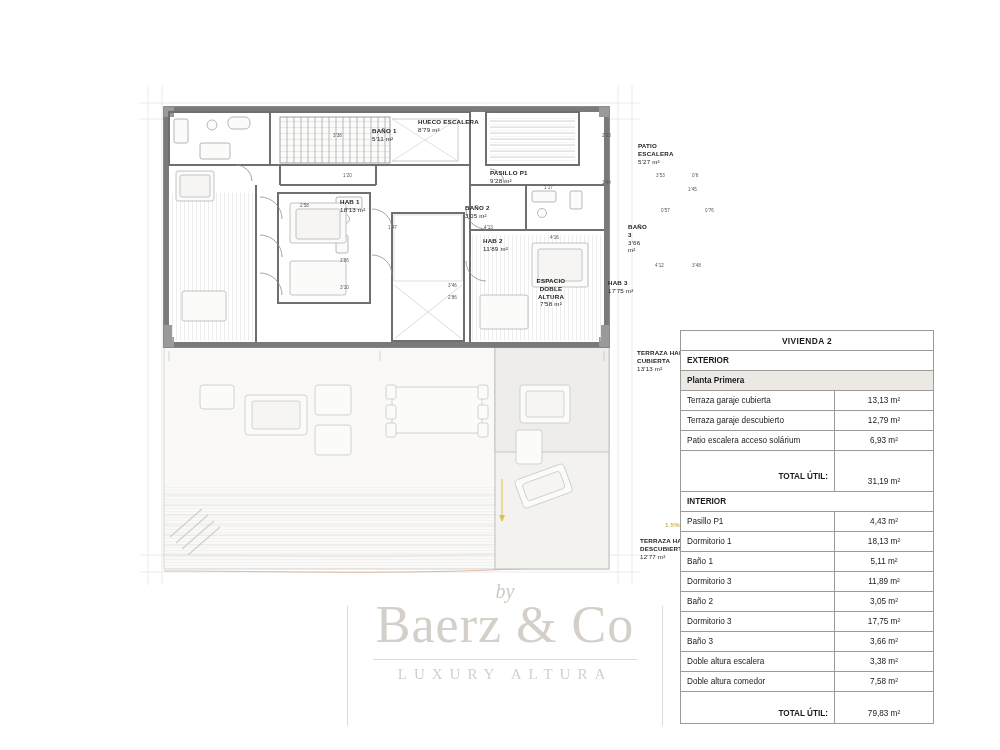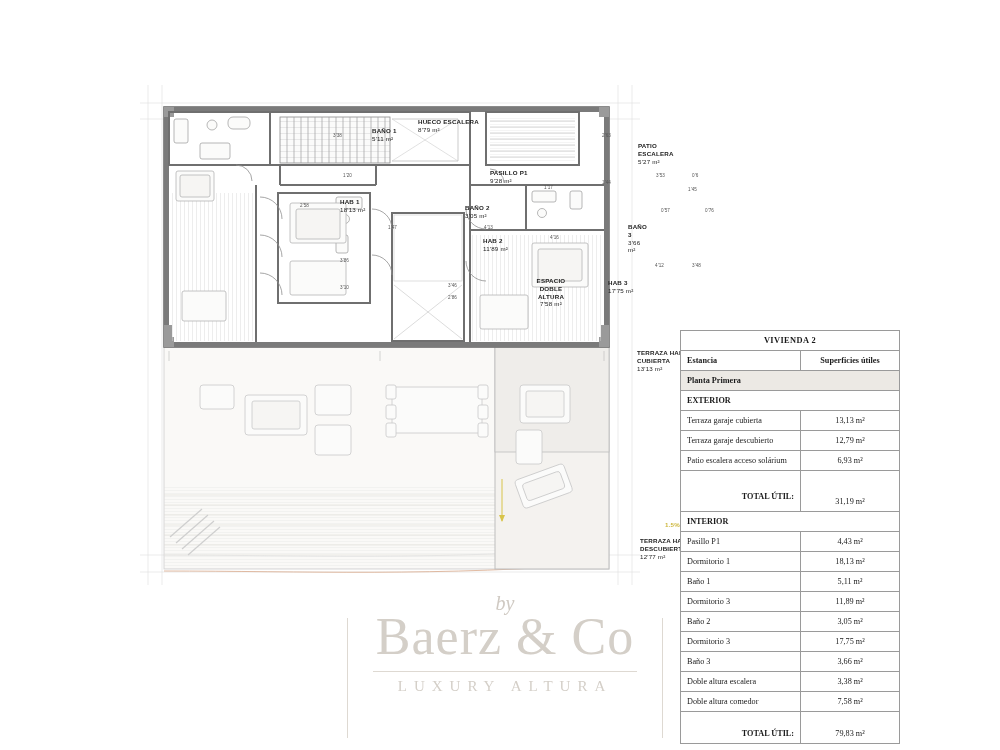--- a/index.html
+++ b/index.html
@@ -16,39 +16,39 @@
   .roomlabel{
     position:absolute;font-size:6.2px;color:#222;line-height:1.25;
     white-space:pre-line;letter-spacing:.2px;
   }
   .roomlabel b{font-weight:bold;font-size:6.2px;}
   .dimlabel{
     position:absolute;font-size:4.6px;color:#555;letter-spacing:.1px;
   }
   
   #table{
-    position:absolute;left:680px;top:330px;width:220px;
+    position:absolute;left:680px;top:330px;width:254px;
     border:1px solid #6a6a6a;border-collapse:collapse;
-    font-size:8.2px;color:#1a1a1a;background:#fff;font-family:Liberation Serif, serif;
+    font-size:8.2px;color:#1a1a1a;background:#fff;
   }
   #table td{
     border:1px solid #9a9a9a;padding:4px 6px;height:11px;vertical-align:middle;
   }
   #table .title{
     text-align:center;font-weight:bold;font-size:8.4px;background:#fff;
     letter-spacing:.4px;
   }
   #table .hdr{font-weight:bold;}
   #table .sect{background:#ece9e4;font-weight:bold;}
   #table .grp{font-weight:bold;}
   #table .num{text-align:center;width:86px;}
   #table .tot{text-align:right;font-weight:bold;}
   
   #wm{
-    position:absolute;left:355px;top:592px;width:300px;text-align:center;
+    position:absolute;left:355px;top:580px;width:300px;text-align:center;
     color:#d2cdc6;user-select:none;
   }
   #wm .by{font-family:"Liberation Serif", serif;font-style:italic;font-size:20px;color:#cfc9c2;margin-bottom:-4px;}
   #wm .brand{font-family:"Liberation Serif", serif;font-size:52px;letter-spacing:1px;color:#d4cfc8;line-height:1;}
   #wm .rule{height:1px;background:#ded9d2;margin:8px 18px 6px;}
   #wm .sub{font-family:"Liberation Serif", serif;font-size:15px;letter-spacing:7px;color:#d4cfc8;}
   #wm .sideL,#wm .sideR{position:absolute;top:26px;width:1px;height:120px;background:#ded9d2;}
   #wm .sideL{left:-8px;} #wm .sideR{right:-8px;}
 </style>
 </head>
@@ -315,29 +315,25 @@
   <div class="dimlabel" style="left:515px;top:178px;">4'12</div>
   <div class="dimlabel" style="left:552px;top:178px;">3'48</div>
 </div>
 
 <table id="table">
   <tbody>
       <tr>
     <td class="title" colspan="2">VIVIENDA 2</td>
   </tr>
   <tr>
-    <td class="hdr">Estancia</td>
-    <td class="hdr num">Superficies útiles</td>
-  </tr>
+    <td class="grp" colspan="2">EXTERIOR</td>
+  </tr>
+
   <tr>
     <td class="sect" colspan="2">Planta Primera</td>
-  </tr>
-
-  <tr>
-    <td class="grp" colspan="2">EXTERIOR</td>
   </tr>
   <tr>
     <td>Terraza garaje cubierta</td>
     <td class="num">13,13 m²</td>
   </tr>
   <tr>
     <td>Terraza garaje descubierto</td>
     <td class="num">12,79 m²</td>
   </tr>
   <tr>

